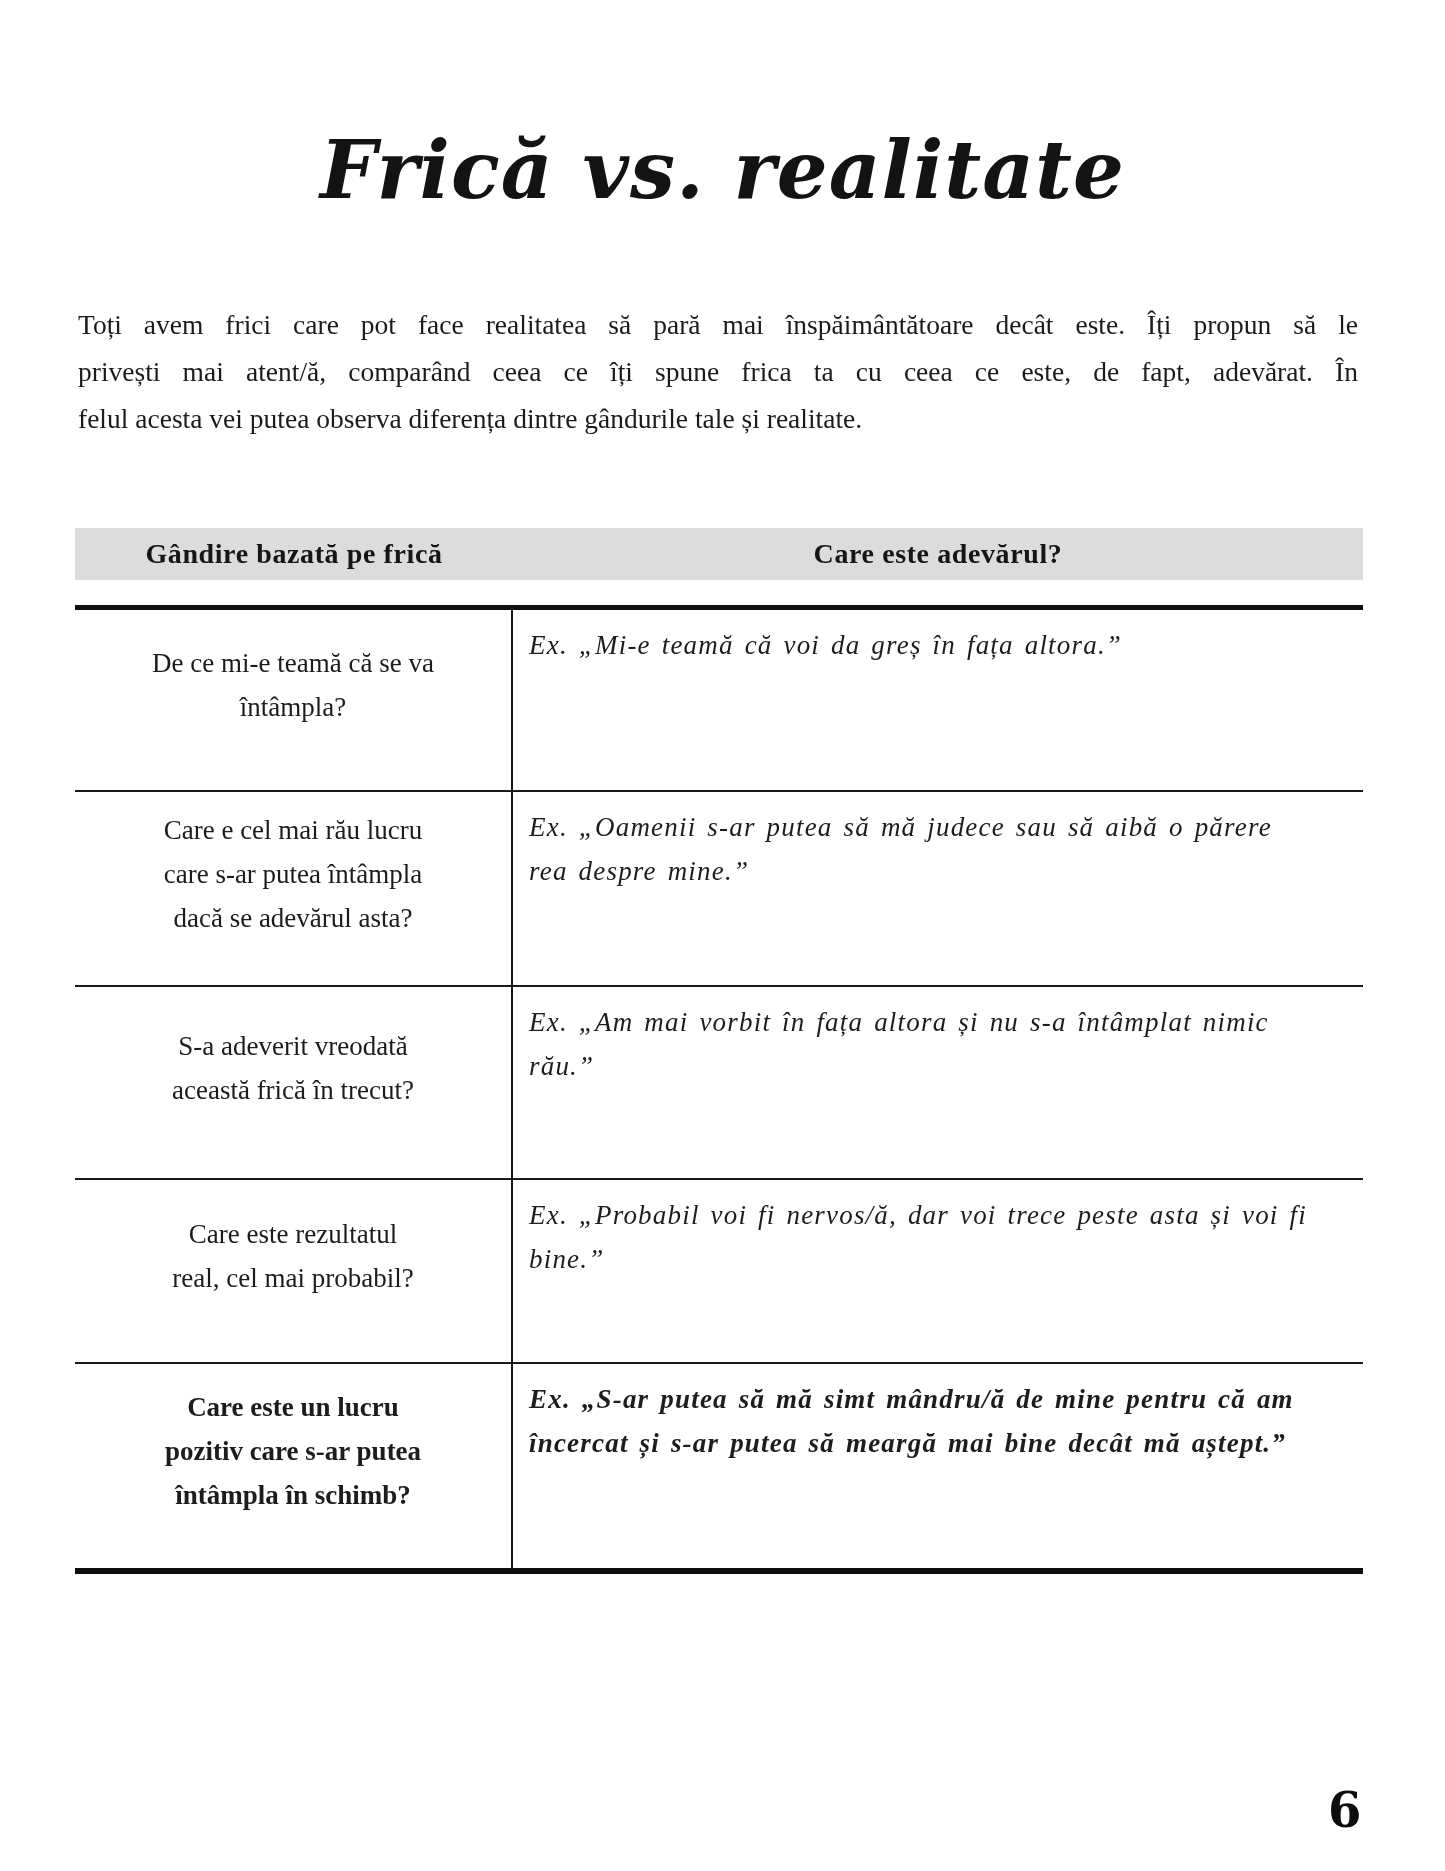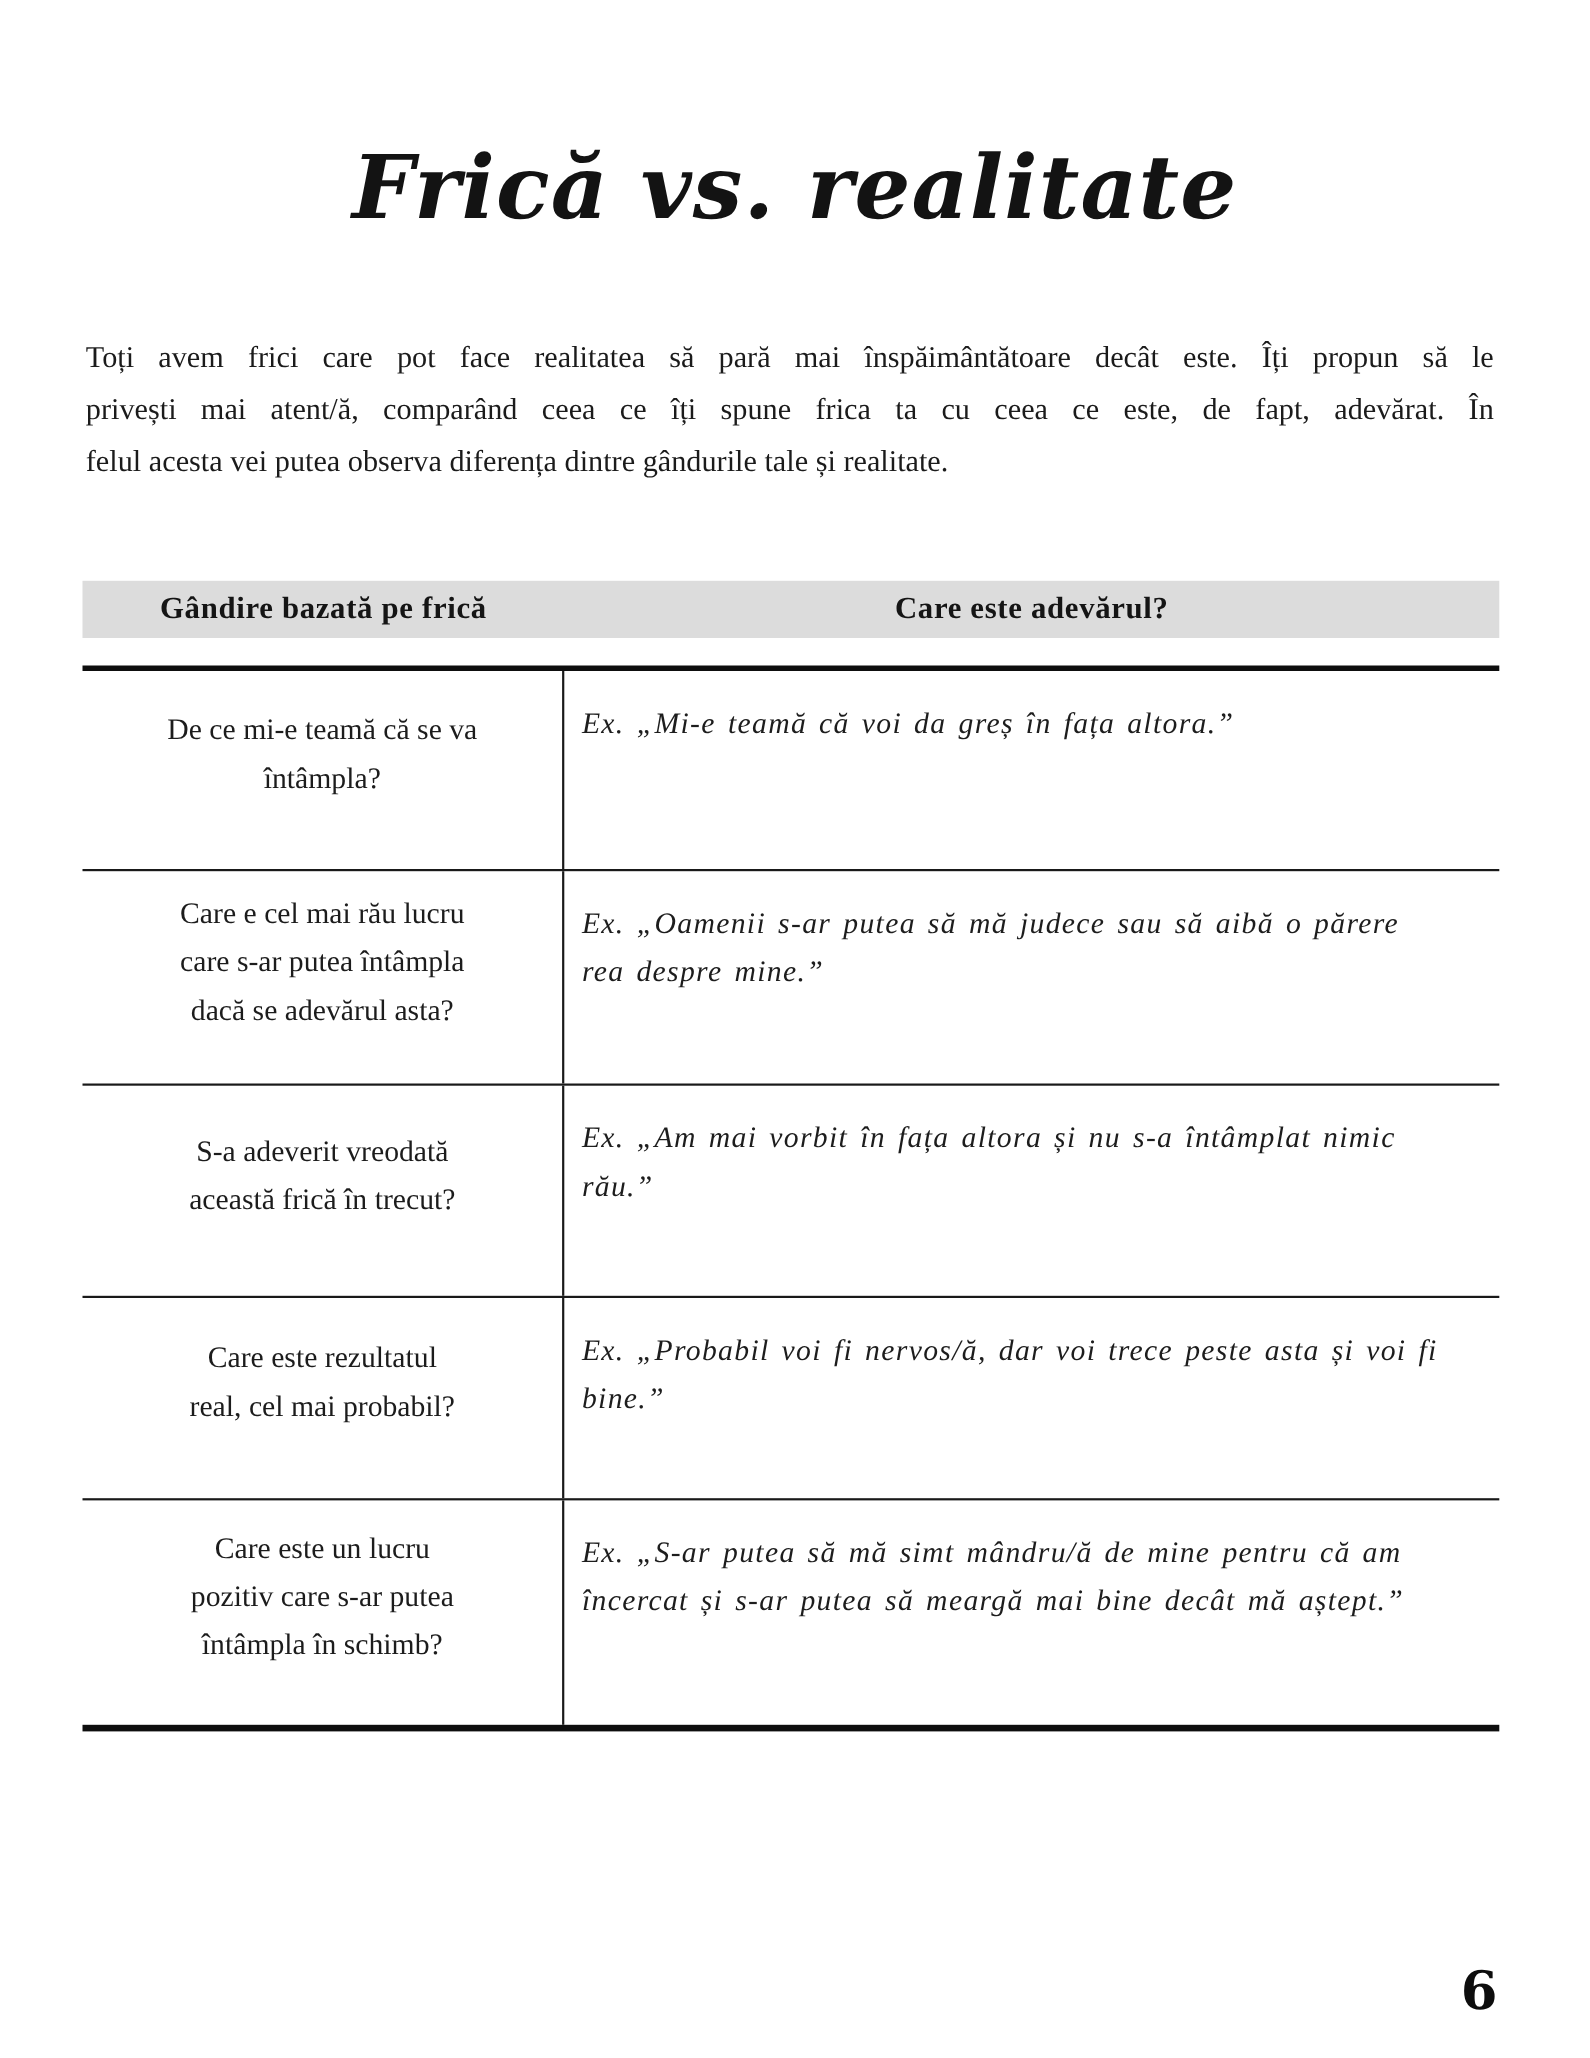--- a/index.html
+++ b/index.html
@@ -54,37 +54,37 @@
   .head-gap{height:25px;}
   .tbody{
     border-top:5px solid #0e0e0e;
     border-bottom:6px solid #0e0e0e;
   }
   .trow{
     display:grid;
     grid-template-columns:438px 1fr;
     border-bottom:2px solid #191919;
   }
-  .trow:last-child{border-bottom:none;}
+  .trow:last-child{border-bottom:none;font-weight:bold;}
   .r1{height:180px;} .r2{height:193px;} .r3{height:191px;}
   .r4{height:191px;} .r5{height:182px;} .r6{height:204px;}
   .cell-q{
     border-right:2px solid #191919;
     display:flex;
     align-items:center;
     justify-content:center;
     text-align:center;
     padding:0 20px 30px 20px;
     font-size:27px;
     line-height:44px;
     white-space:pre-line;
     color:#1c1c1c;
   }
   .cell-a{
-    padding:25px 48px 0 16px;
+    padding:13px 48px 0 16px;
     font-style:italic;
     font-size:27px;
     line-height:44px;
     letter-spacing:1.2px;
     word-spacing:3px;
     white-space:pre-line;
     color:#1d1d1d;
   }
   .page-number{
     position:absolute;

